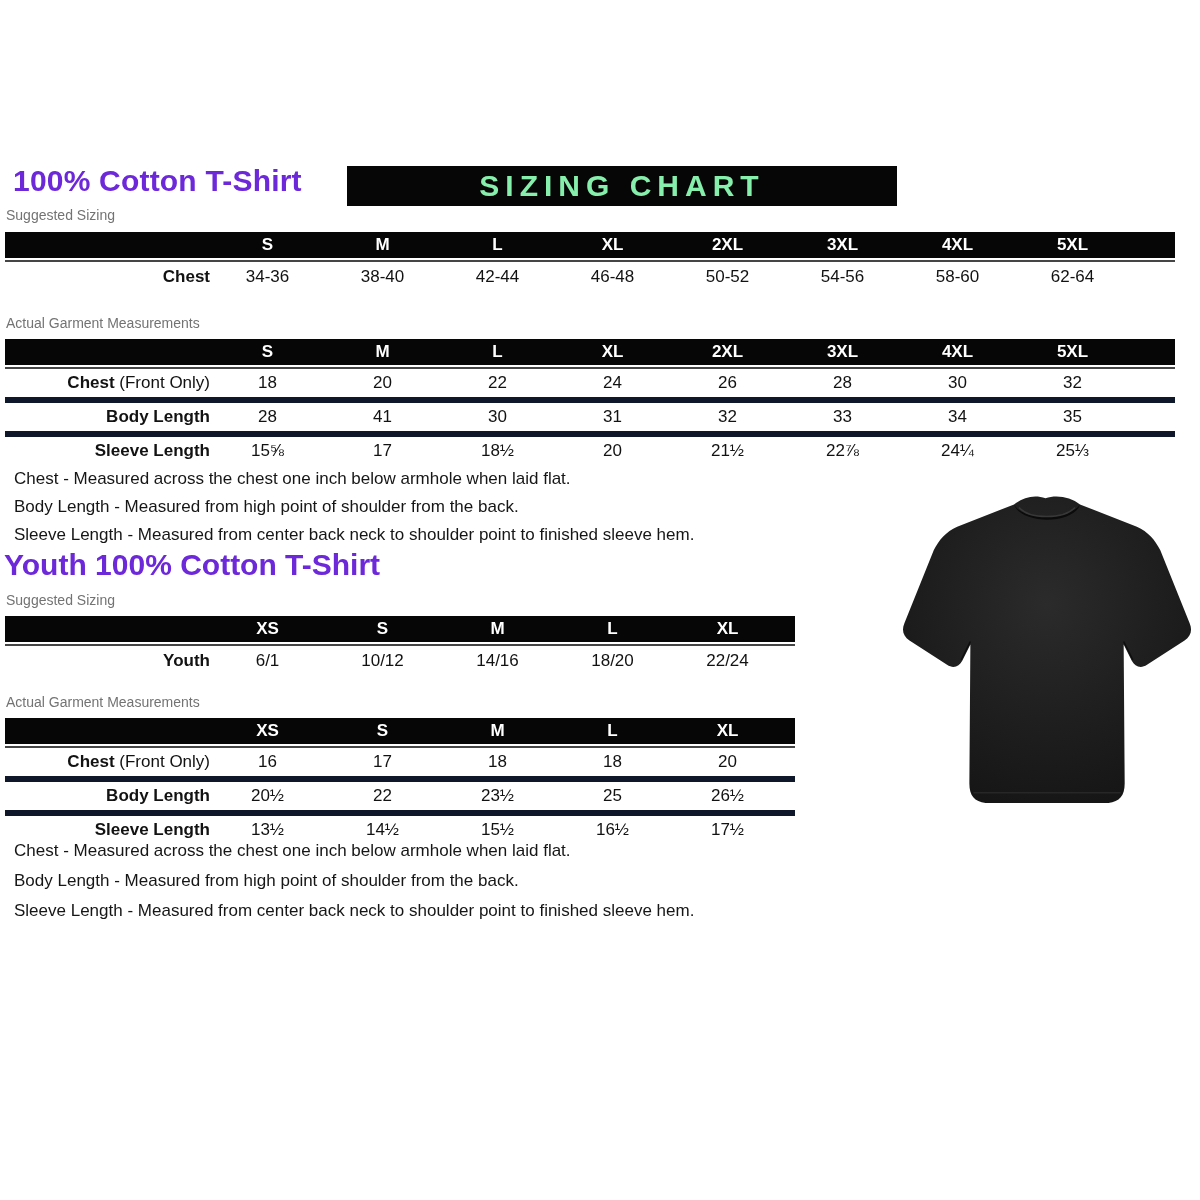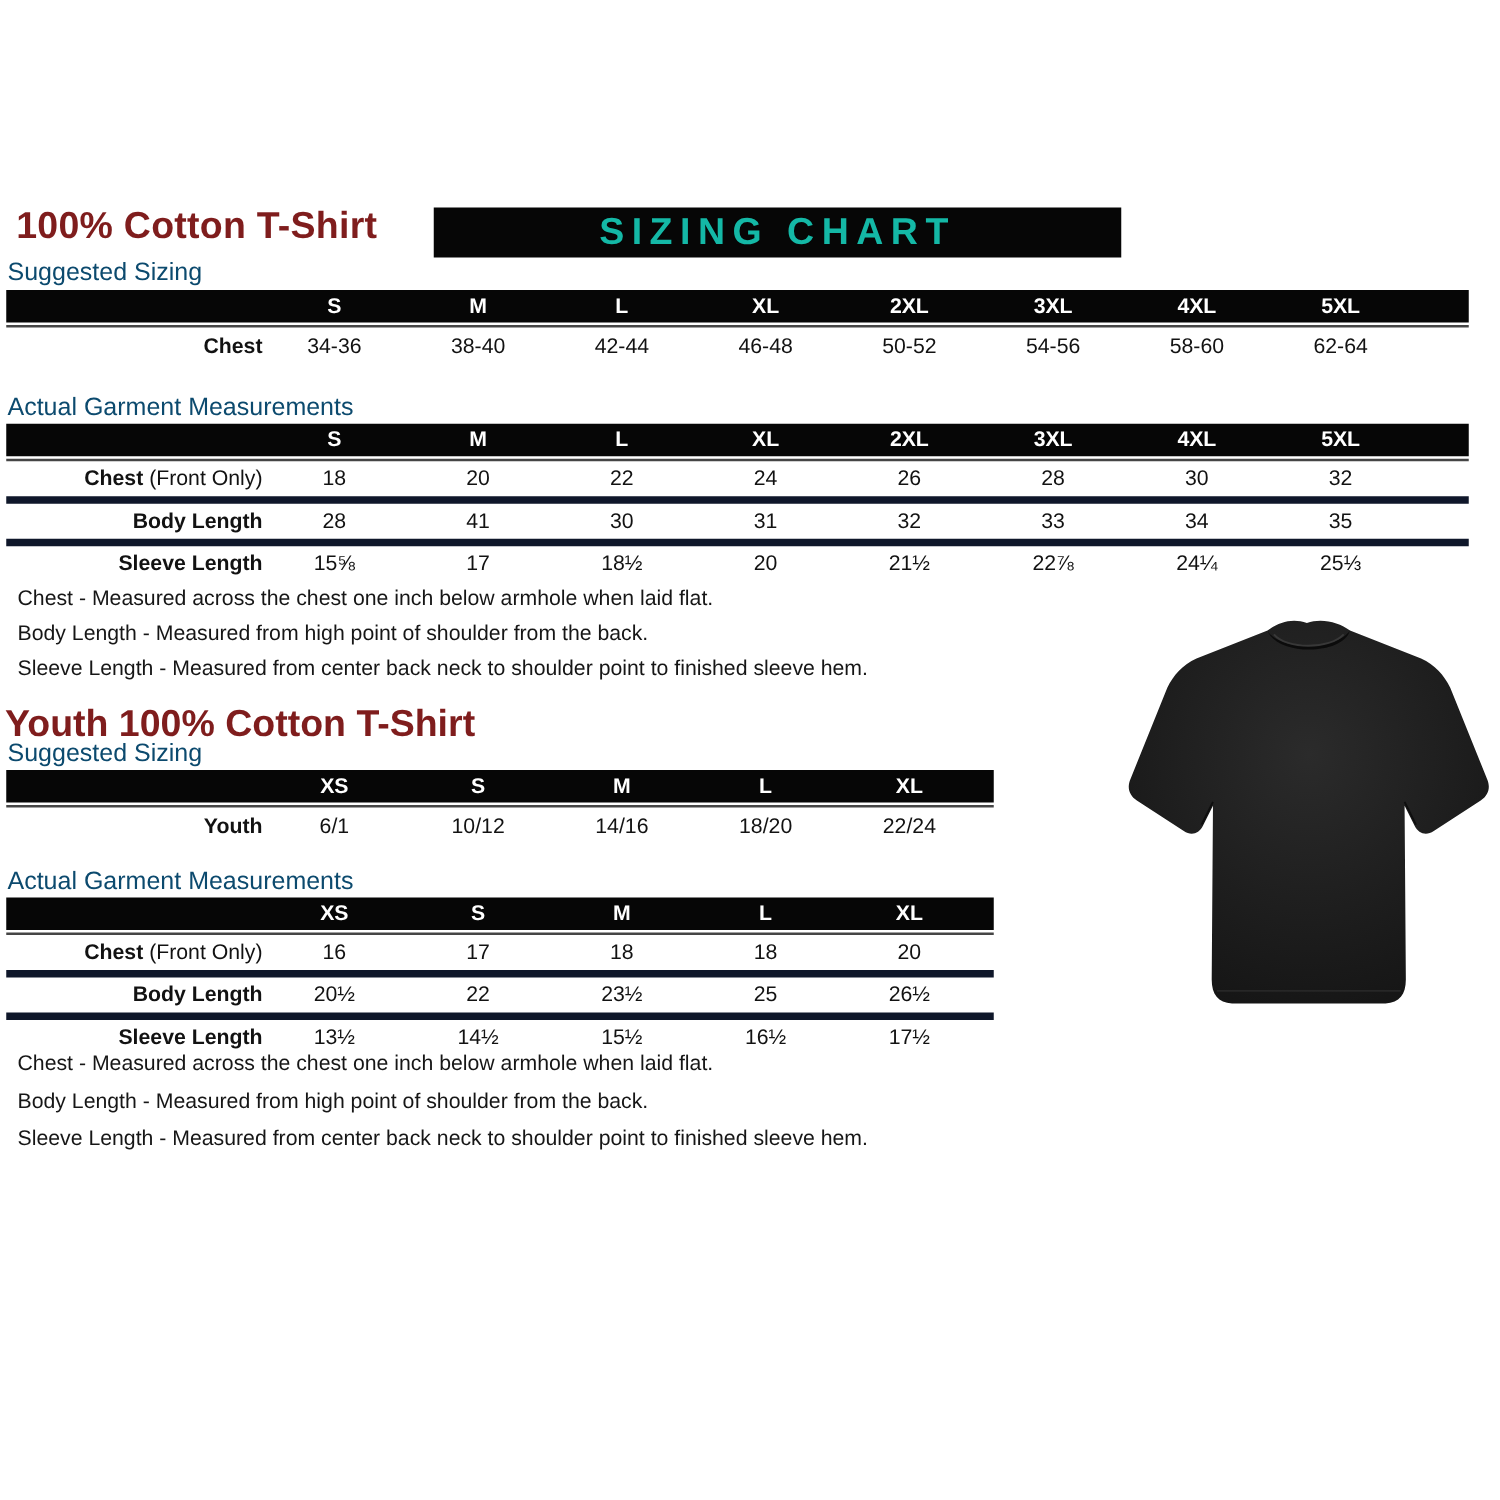--- a/index.html
+++ b/index.html
@@ -1,30 +1,30 @@
 <!DOCTYPE html>
 <html><head>
 <meta charset="utf-8">
 <style>
   html,body { margin:0; padding:0; background:#ffffff; }
   .page {
     position:relative; width:1200px; height:1200px; background:#ffffff;
     font-family:"Liberation Sans","DejaVu Sans",sans-serif; overflow:hidden;
     color:#161616;
   }
-  .h1 { position:absolute; font-weight:bold; color:#7f1d1d; white-space:nowrap; }
+  .h1 { position:absolute; font-weight:bold; color:#6d28d9; white-space:nowrap; }
   .adult-h1 { left:13px; top:164px; font-size:30px; letter-spacing:0.2px; }
-  .youth-h1 { left:4px; top:548px; font-size:30px;margin-top:15px; }
+  .youth-h1 { left:4px; top:548px; font-size:30px; }
   .banner {
     position:absolute; left:347px; top:166px; width:550px; height:40px;
-    background:#060606; color:#14b8a6; font-weight:bold; font-size:30px;
+    background:#060606; color:#86efac; font-weight:bold; font-size:30px;
     letter-spacing:6px; display:flex; align-items:center; justify-content:center;
     white-space:nowrap;
   }
-  .sec-label { position:absolute; font-size:20px; color:#0c4a6e; white-space:nowrap; }
+  .sec-label { position:absolute; font-size:14px; color:#737373; white-space:nowrap; }
   .sizetable { position:absolute; }
   .grid-a { display:grid; grid-template-columns:205px repeat(8,115px) 1fr; }
   .grid-y { display:grid; grid-template-columns:205px repeat(5,115px) 1fr; }
   .thead { background:#060606; height:26px; align-items:center; }
   .thead .cell { color:#ffffff; font-weight:bold; font-size:17px; text-align:center; }
   .headrule { height:2px; background:#454545; margin-top:2px; }
   .trow { align-items:center; font-size:17px; color:#121212; height:30px; }
   .t-meas .trow { height:28px; }
   .t-meas .trow + .trow { border-top:6px solid #0f172a; }
   .cell.label-cell { text-align:right; padding-left:11px; white-space:nowrap; }

